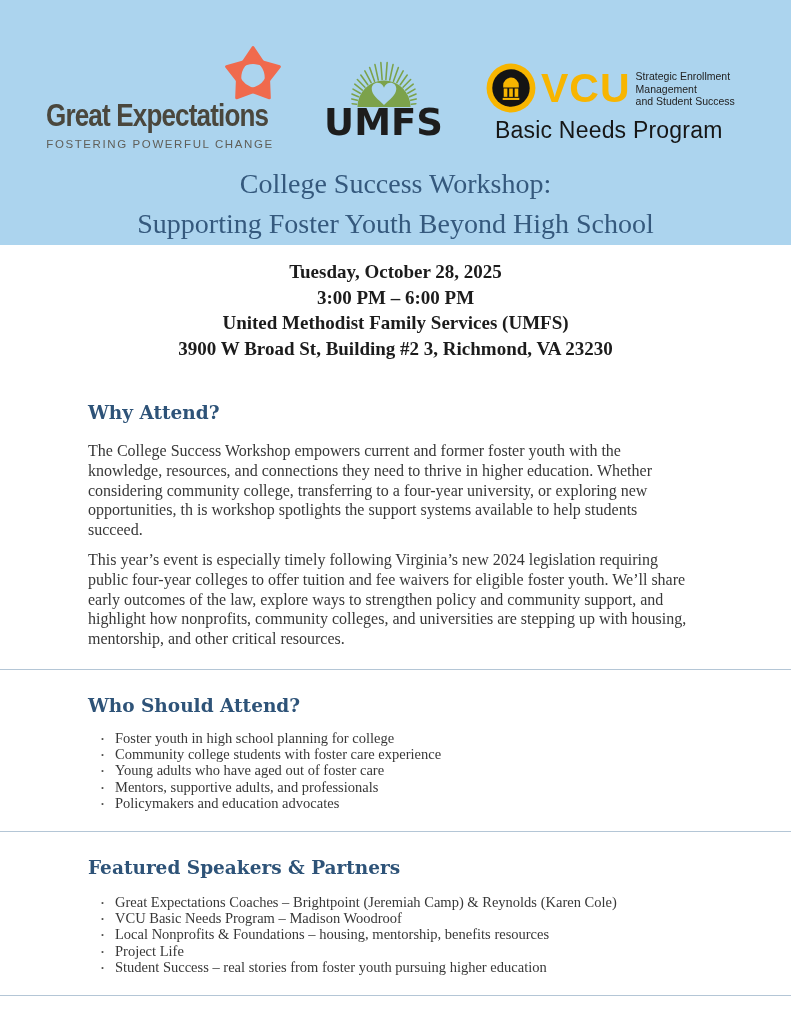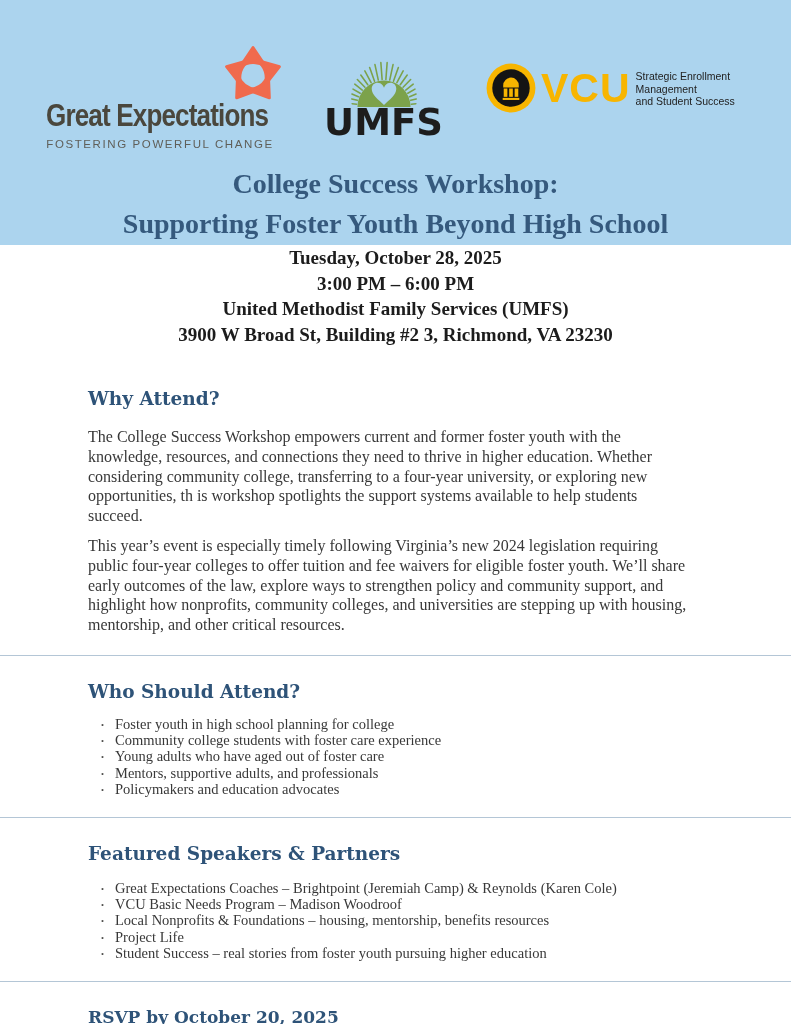--- a/index.html
+++ b/index.html
@@ -38,25 +38,25 @@
   .vcu-seal { width:52px; height:52px; flex:0 0 auto; }
   .vcu-brand { font-family:"Liberation Sans",sans-serif; font-weight:bold; font-size:41px;
                color:var(--vcu-gold,#f7b500); letter-spacing:1px; margin:0 5px 0 4px; line-height:1; }
   .vcu-dept { font-family:"Liberation Sans",sans-serif; font-size:10.5px; line-height:12.5px;
               color:#222222; padding-top:2px; }
   .vcu-program { font-family:"Liberation Sans",sans-serif; font-size:23px; color:#161616;
                  margin:3px 0 0 10px; letter-spacing:0.2px; }
 
   
   .title { text-align:center; margin-top:14px; font-family:"Liberation Serif",serif;
-           font-weight:bold; color:var(--accent,#35597d); }
+           font-weight:normal; color:var(--accent,#35597d); }
   .title div { font-size:28px; line-height:40px; }
 
   
-  .event { text-align:center; padding-top:0; font-family:"Liberation Serif",serif;
+  .event { text-align:center; padding-top:14px; font-family:"Liberation Serif",serif;
            font-weight:bold; color:var(--event-text,#1c1c1c); }
   .event div { font-size:19px; line-height:25.5px; }
 
   
   .content { font-family:"Liberation Serif",serif; }
   .pad { padding-left:88px; padding-right:98px;margin-top:24px; }
   h2 { font-family:"DejaVu Serif",serif; font-weight:bold; font-size:18.5px;
        color:var(--heading,#2e5378); line-height:24px; }
   .why h2 { margin-top:40px; }
   .after-div h2 { margin-top:14px; }
@@ -140,20 +140,21 @@
               <rect x="57" y="51" width="7" height="16"></rect>
               <rect x="34" y="69" width="32" height="4"></rect>
             </g>
           </svg>
           <span class="vcu-brand">VCU</span>
           <div class="vcu-dept">
             <div>Strategic Enrollment Management</div>
             <div>and Student Success</div>
           </div>
         </div>
+        <div class="vcu-program">Basic Needs Program</div>
       </div>
 
     </div>
 
     <div class="title">
       <div>College Success Workshop:</div>
       <div>Supporting Foster Youth Beyond High School</div>
     </div>
   </header>
 

